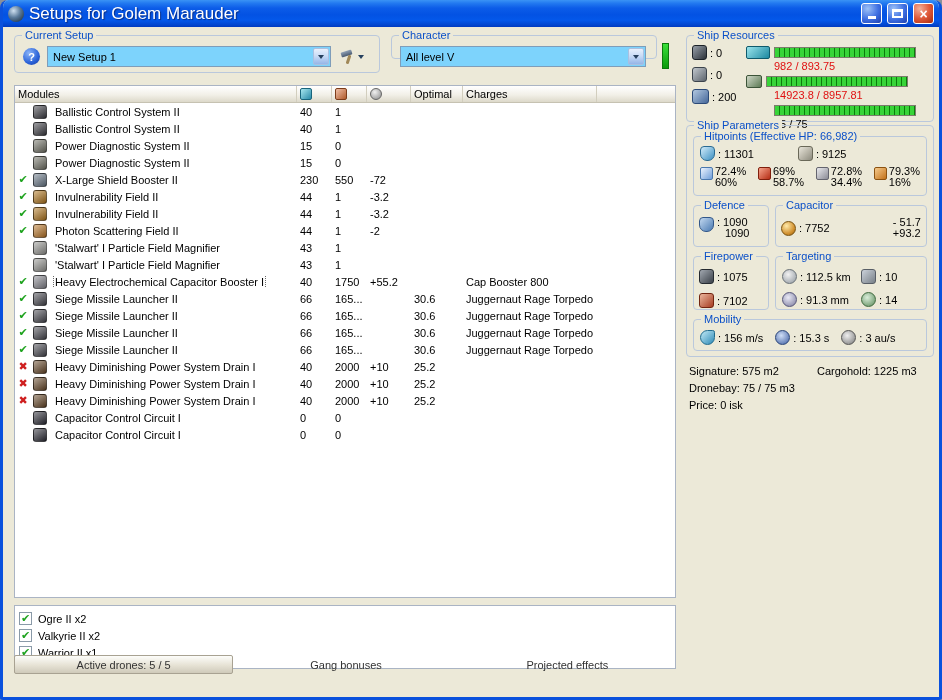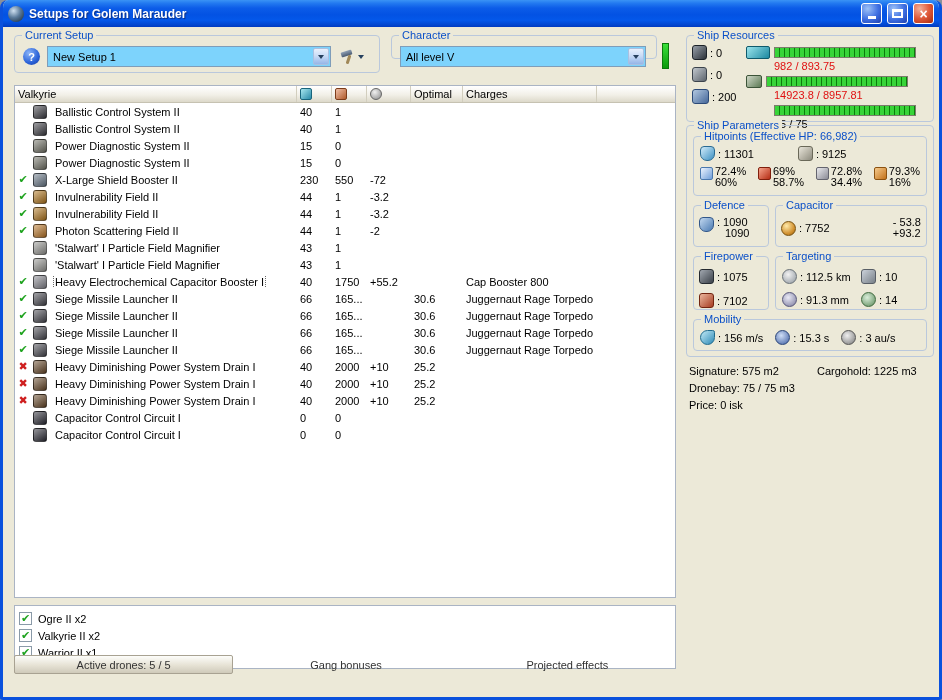--- a/index.html
+++ b/index.html
@@ -1,20 +1,20 @@
 <!DOCTYPE html>
 <html><head>
 <meta charset="utf-8">
 <style>
 *{box-sizing:border-box;}
 body{margin:0;background:#8a909a;font-family:"Liberation Sans",sans-serif;}
 .window{position:relative;width:942px;height:700px;border:3px solid #0a51dd;border-top:0;border-radius:8px 8px 3px 3px;background:#ece9d8;overflow:hidden;font-size:11px;color:#000;}
 .titlebar{height:27px;display:flex;align-items:center;gap:5px;padding:0 5px;background:linear-gradient(180deg,#3a93f5 0%,#2279f0 12%,#0c5ce8 30%,#0352e3 55%,#0458ea 75%,#0246cf 92%,#003ac0 100%);}
 .app-icon{width:16px;height:16px;border-radius:50%;background:radial-gradient(circle at 35% 30%,#cfe0f0,#5a7a9a 45%,#16222e);flex:none;}
-.title-text{flex:1;color:#fff;font-weight:bold;font-size:12px;text-shadow:1px 1px 1px rgba(10,40,120,.9);white-space:nowrap;}
+.title-text{flex:1;color:#fff;font-weight:normal;font-size:17px;text-shadow:1px 1px 1px rgba(10,40,120,.9);white-space:nowrap;}
 .tb-btn{width:21px;height:21px;display:flex;align-items:center;justify-content:center;border:1px solid #fff;border-radius:3px;flex:none;}
 .tb-blue{background:radial-gradient(circle at 30% 25%,#9cc1f7,#3e6fe2 55%,#1d3fae);}
 .tb-red{background:radial-gradient(circle at 30% 25%,#f2b09a,#e05a3a 50%,#a82a0c);}
 .glyph-min{width:8px;height:3px;background:#fff;align-self:flex-end;margin-bottom:4px;}
 .glyph-max{width:11px;height:9px;border:2px solid #fff;border-top-width:3px;}
 .glyph-close{color:#fff;font-weight:bold;font-size:14px;line-height:1;}
 .content{position:absolute;left:0;top:27px;right:0;bottom:0;}
 .gb{position:absolute;border:1px solid #bac8dc;border-radius:4px;}
 .sub{position:relative;border:1px solid #bac8dc;border-radius:4px;}
 .gb-label{position:absolute;top:-7px;left:7px;background:#ece9d8;padding:0 3px;color:#0b50c8;line-height:12px;white-space:nowrap;}
@@ -172,21 +172,21 @@
             </span>
         </div>
       </div>
     </div>
 
     <div class="skill-indicator"></div>
 
     <div class="modules-panel">
       <div class="thead">
         <div class="hcell h-name">
-            <span>Valkyrie</span>
+            <span>Modules</span>
           </div>
         <div class="hcell h-cpu">
             <span class="hic hic-cpu"></span>
           </div>
         <div class="hcell h-pg">
             <span class="hic hic-pg"></span>
           </div>
         <div class="hcell h-cap">
             <span class="hic hic-cap"></span>
           </div>
@@ -572,21 +572,21 @@
                   <span>1090</span>
                 </span>
             </div>
           </div>
           <div class="sub gb-capacitor">
             <span class="gb-label">Capacitor</span>
             <div class="cap-inner">
               <span class="pic pic-capacitor"></span>
               <span>: 7752</span>
               <span class="cap-flux">
-                  <span>- 53.8</span>
+                  <span>- 51.7</span>
                   <span>+93.2</span>
                 </span>
             </div>
           </div>
         </div>
 
         <div class="param-row">
           <div class="sub gb-firepower">
             <span class="gb-label">Firepower</span>
             <div class="fp-inner">

